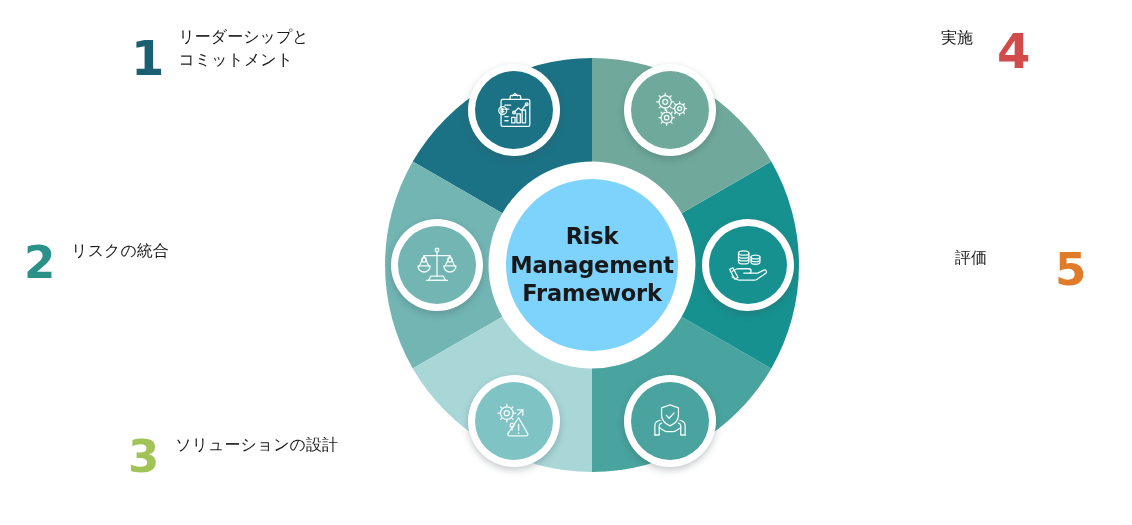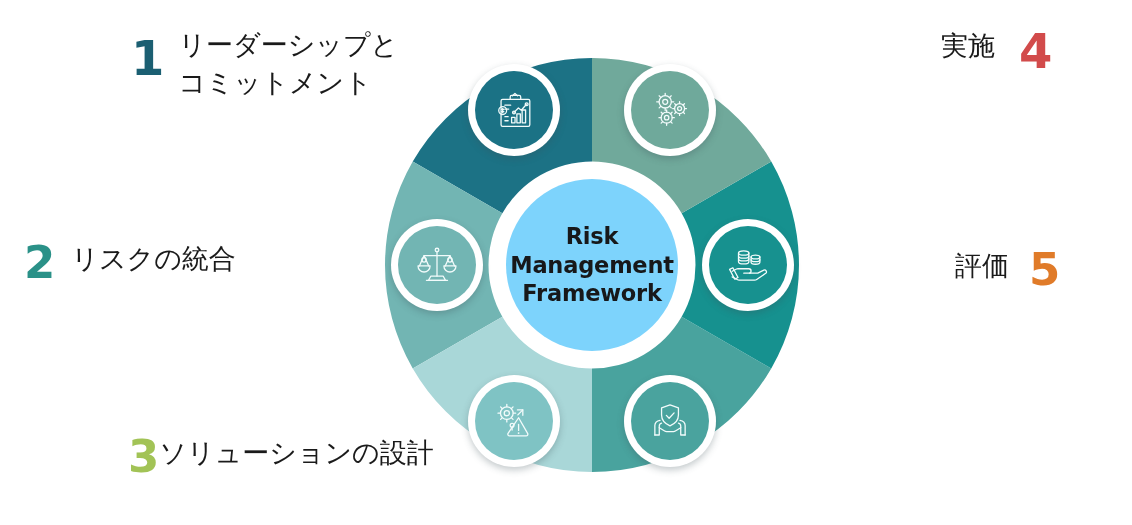--- a/index.html
+++ b/index.html
@@ -76,41 +76,41 @@
   .olabel.left  { flex-direction: row; }
   .olabel.right { flex-direction: row; }
   .onum {
     font-family: "DejaVu Sans", "Liberation Sans", sans-serif;
     font-weight: bold;
     font-size: 45px;
     line-height: 1;
   }
   .otext {
     font-family: "DejaVu Serif", "Liberation Serif", serif;
-    font-size: 27px;
+    font-size: 16px;
     color: #1a1a1a;
     line-height: 1.42;
   }
   .otext.two-line { white-space: pre-line; }
 
   
   #label-1 { left: 131px; top: 26px;  align-items: flex-start; }
   #label-1 .onum { font-size: 48px; margin-top: 8px; }
   #label-1 .otext { margin-left: 14px; }
 
   #label-2 { left: 24px;  top: 240px; }
   #label-2 .otext { margin-left: 16px; }
 
   #label-3 { left: 128px; top: 434px; }
-  #label-3 .otext { margin-left: 0; }
+  #label-3 .otext { margin-left: 16px; }
 
   #label-4 { left: 941px; top: 27px;  }
   #label-4 .onum { margin-left: 24px; font-size: 48px; }
 
-  #label-5 { left: 955px; top: 247px; }
+  #label-5 { left: 955px; top: 247px; gap: 48px; }
   #label-5 .onum { margin-left: 20px; }
 
   #label-6 { left: 941px; top: 441px; }
   #label-6 .onum { margin-left: 22px; }
 </style>
 </head>
 <body>
 
 <div id="stage">
 

